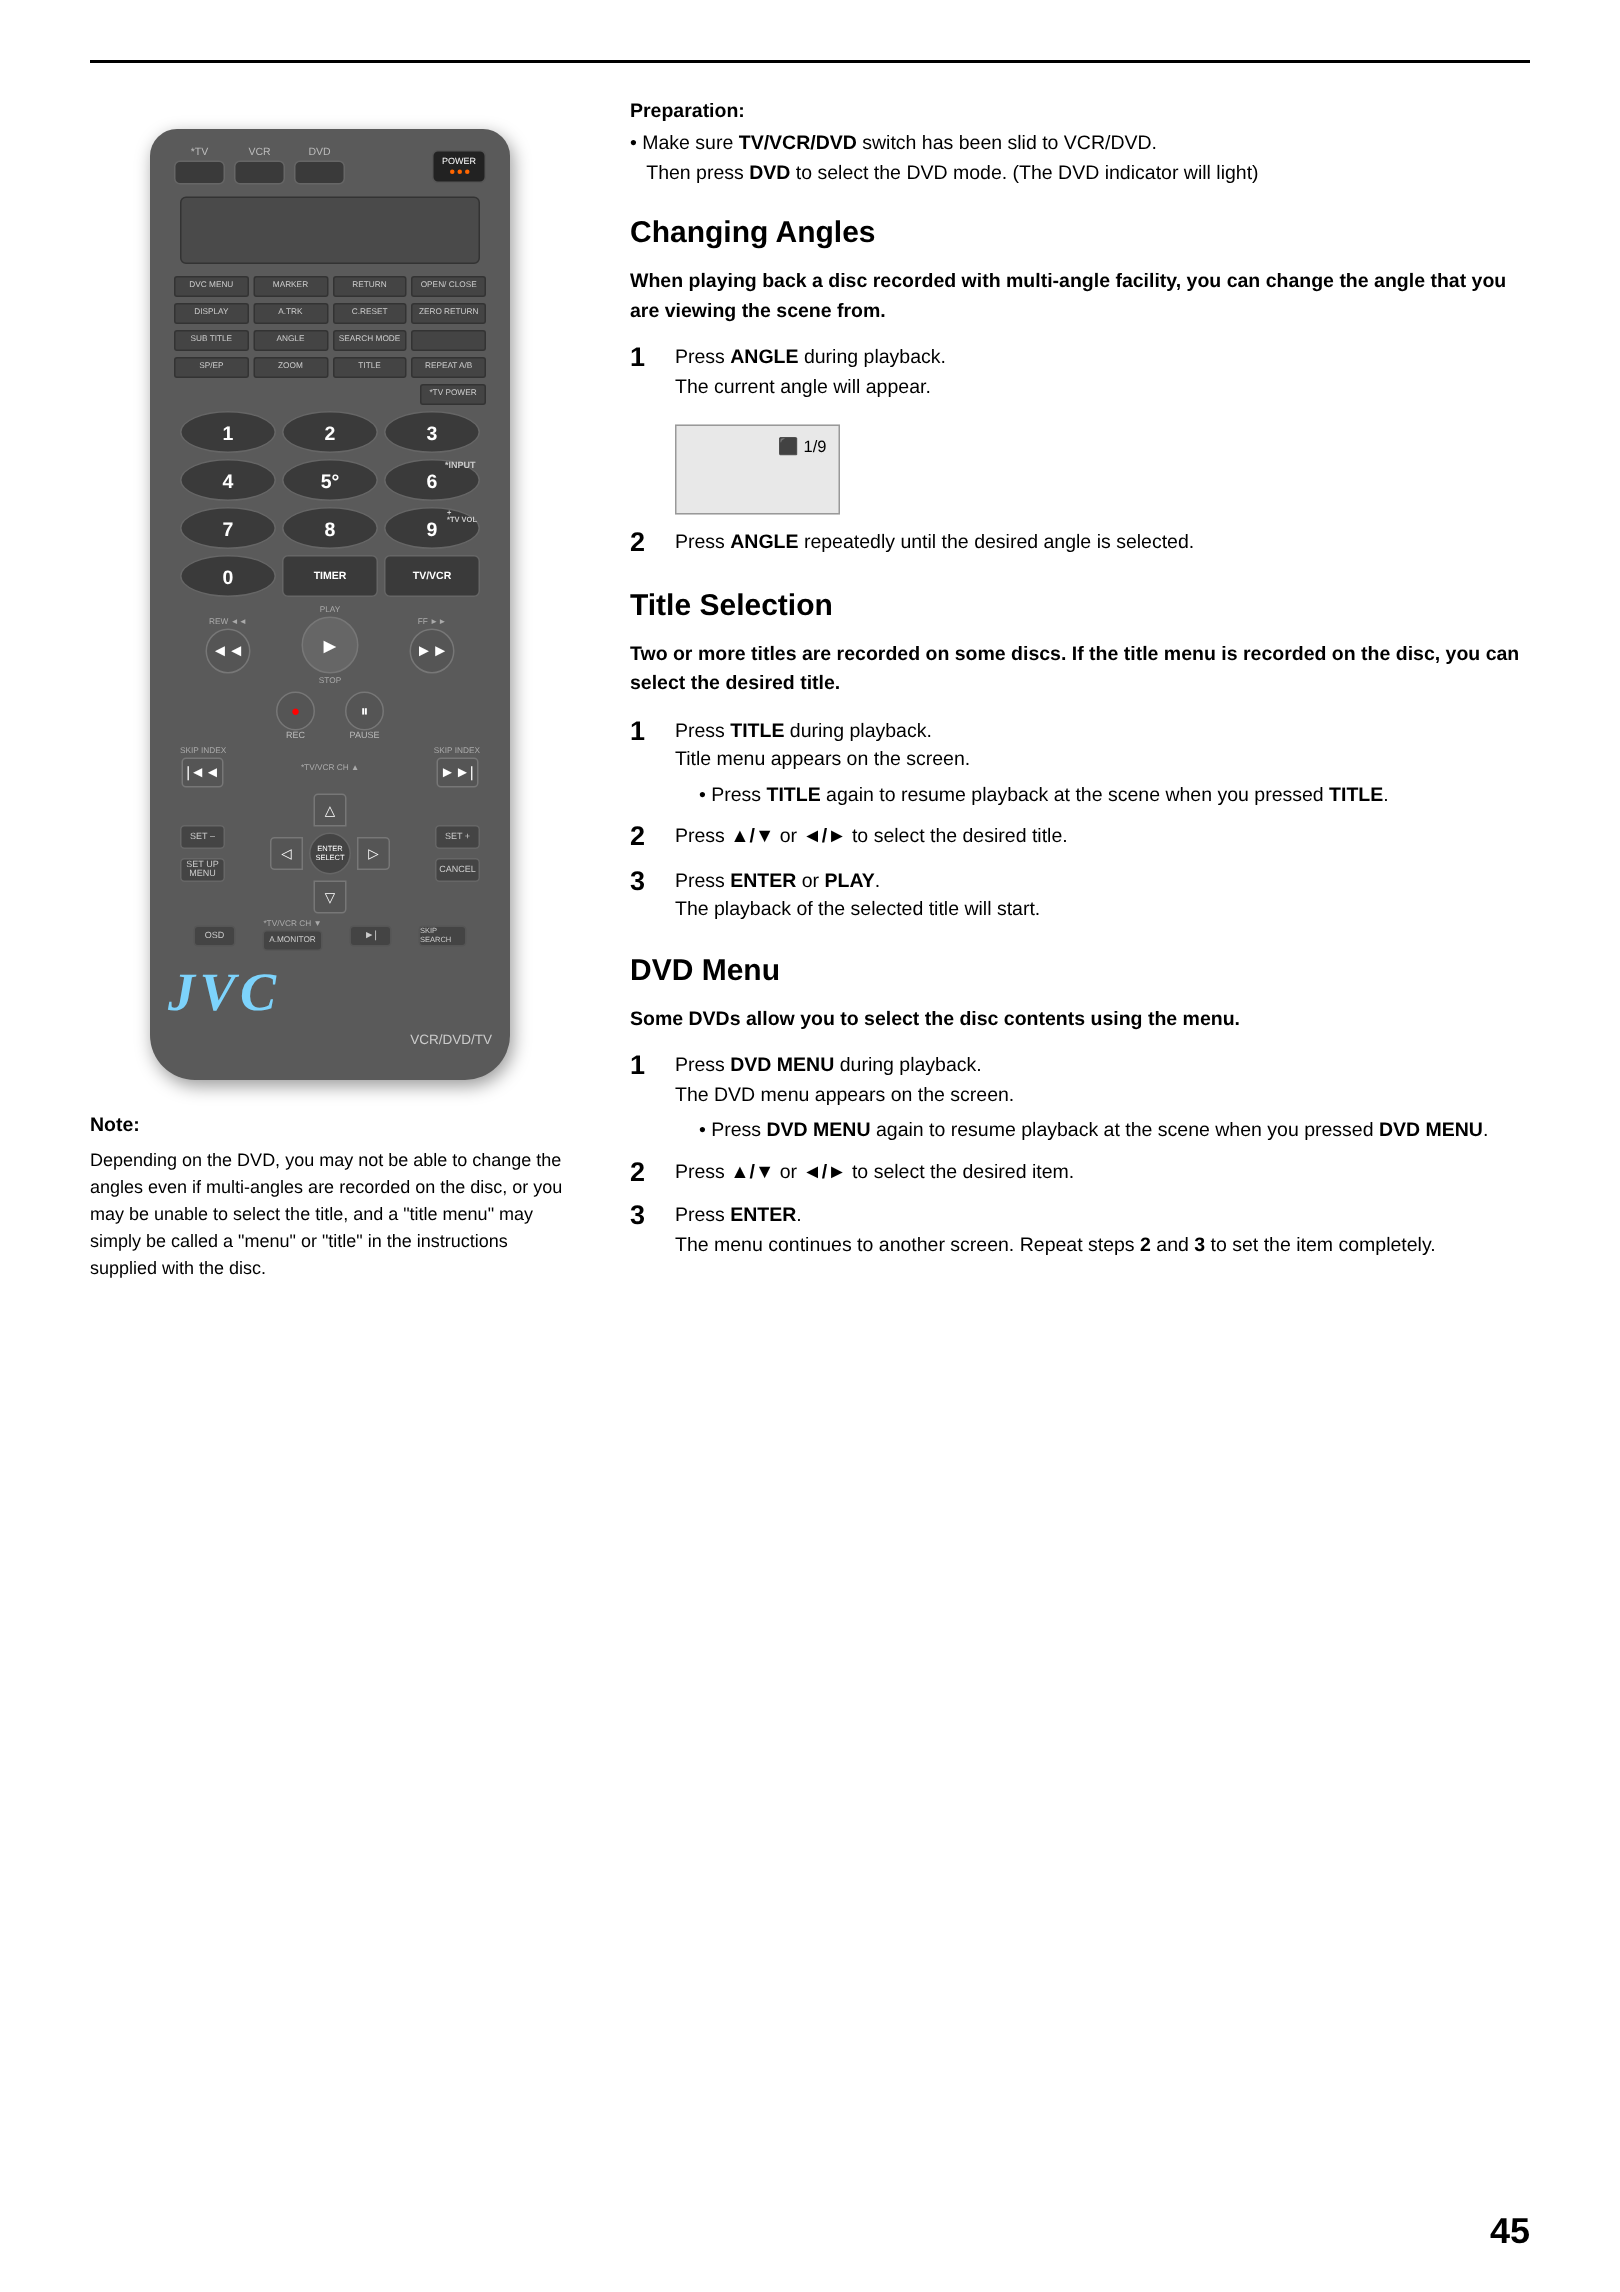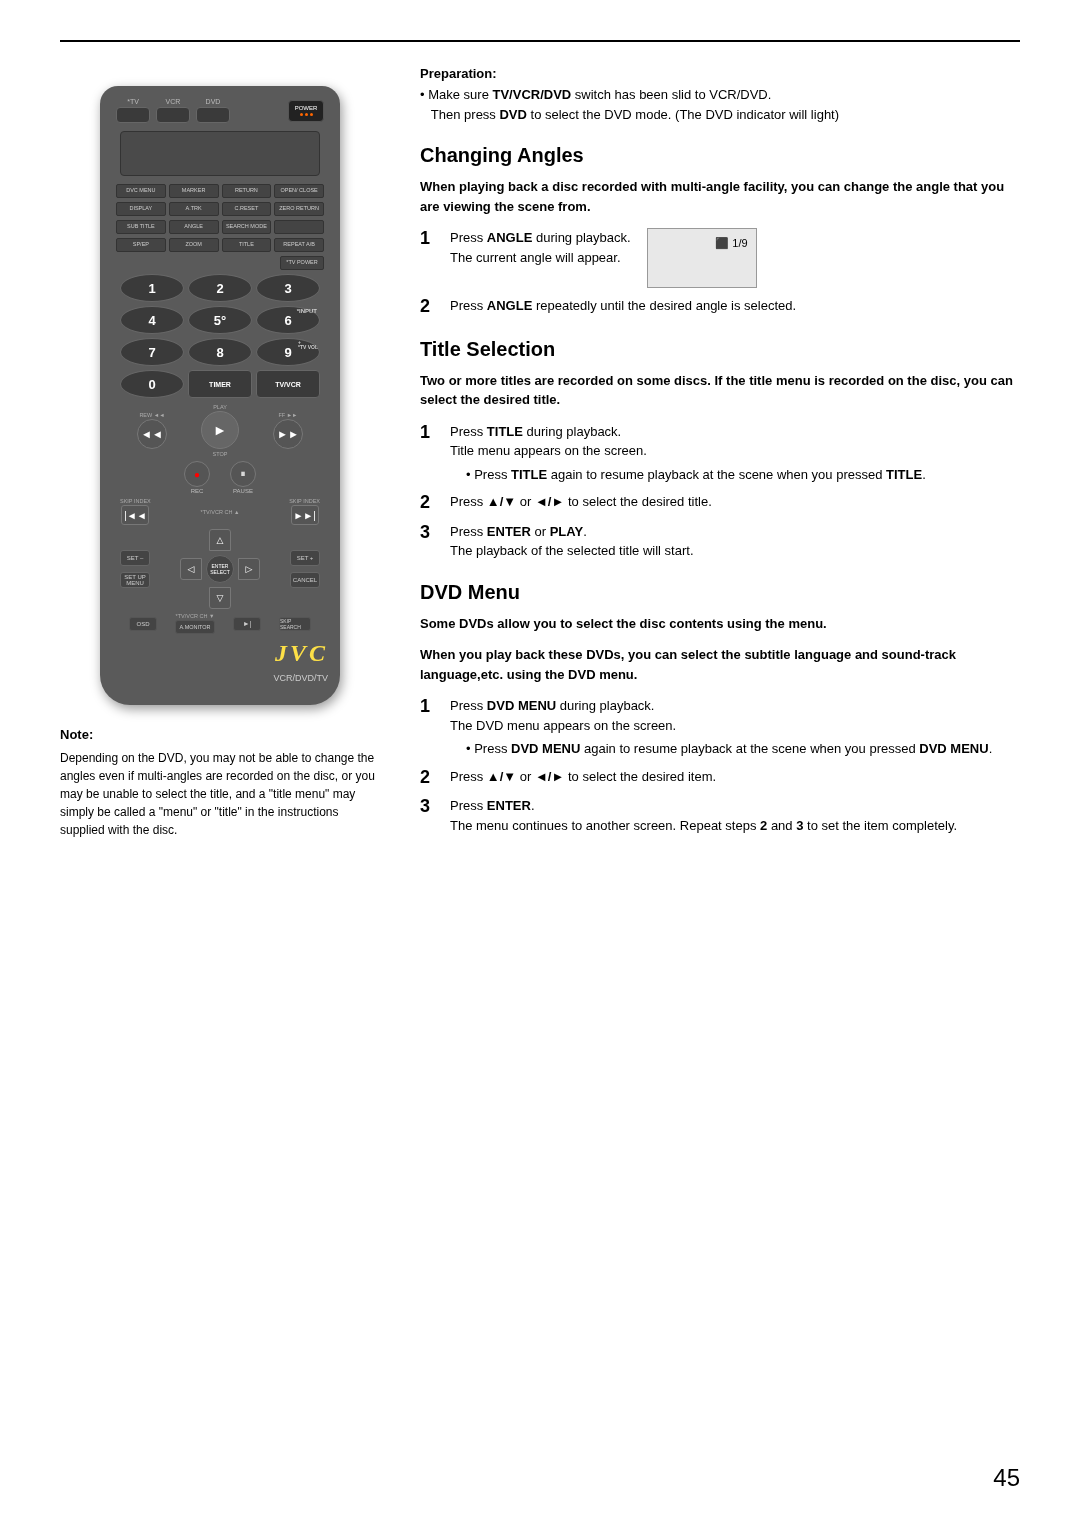--- a/index.html
+++ b/index.html
@@ -110,20 +110,21 @@
       margin-top: 4px;
     }
     .step-content .sub-bullet::before {
       content: "• ";
     }
 
     .step-with-box {
       display: flex;
       align-items: flex-start;
       gap: 16px;
+      flex-direction: column;
     }
 
     .angle-display-box {
       border: 1px solid #999;
       background: #e8e8e8;
       width: 110px;
       height: 60px;
       display: flex;
       align-items: flex-start;
       justify-content: flex-end;
@@ -419,25 +420,25 @@
       font-size: 6px;
       width: 28px;
       height: 14px;
       display: flex;
       align-items: center;
       justify-content: center;
     }
 
     
     .jvc-logo {
-      color: #fde047;
-      font-size: 24px;
+      color: #7dd3fc;
+      font-size: 36px;
       font-weight: bold;
       font-style: italic;
-      text-align: right;
+      text-align: left;
       letter-spacing: 3px;
       margin: 6px 0;
       font-family: 'Times New Roman', serif;
     }
     .vcr-label {
       text-align: right;
       color: #ccc;
       font-size: 9px;
       margin-bottom: 4px;
     }
@@ -450,24 +451,24 @@
     }
     .note-title {
       font-weight: bold;
       font-size: 13px;
       margin-bottom: 4px;
     }
 
     
     .page-number {
       position: absolute;
-      bottom: 36px;
+      bottom: 26px;
       right: 60px;
       font-size: 24px;
-      font-weight: normal;
+      font-weight: bold;
     }
 
     .inline-bold { font-weight: bold; }
   </style>
 </head>
 <body>
 
 <div class="page-container">
 
   <hr class="title-rule">
@@ -719,21 +720,20 @@
             The playback of the selected title will start.
           </div>
         </div>
       </div>
 
       <div class="section-divider"></div>
 
       <div class="section-block">
         <h2 class="section-title">DVD Menu</h2>
         <p class="section-bold-desc">Some DVDs allow you to select the disc contents using the menu.</p>
-        <p class="section-bold-desc">When you play back these DVDs, you can select the subtitle language and sound-track language,etc. using the DVD menu.</p>
 
         <div class="step">
           <div class="step-num">1</div>
           <div class="step-content">
             Press <span class="inline-bold">DVD MENU</span> during playback.<br>
             The DVD menu appears on the screen.
             <div class="sub-bullet">
               Press <span class="inline-bold">DVD MENU</span> again to resume playback at the scene when you pressed <span class="inline-bold">DVD MENU</span>.
             </div>
           </div>

